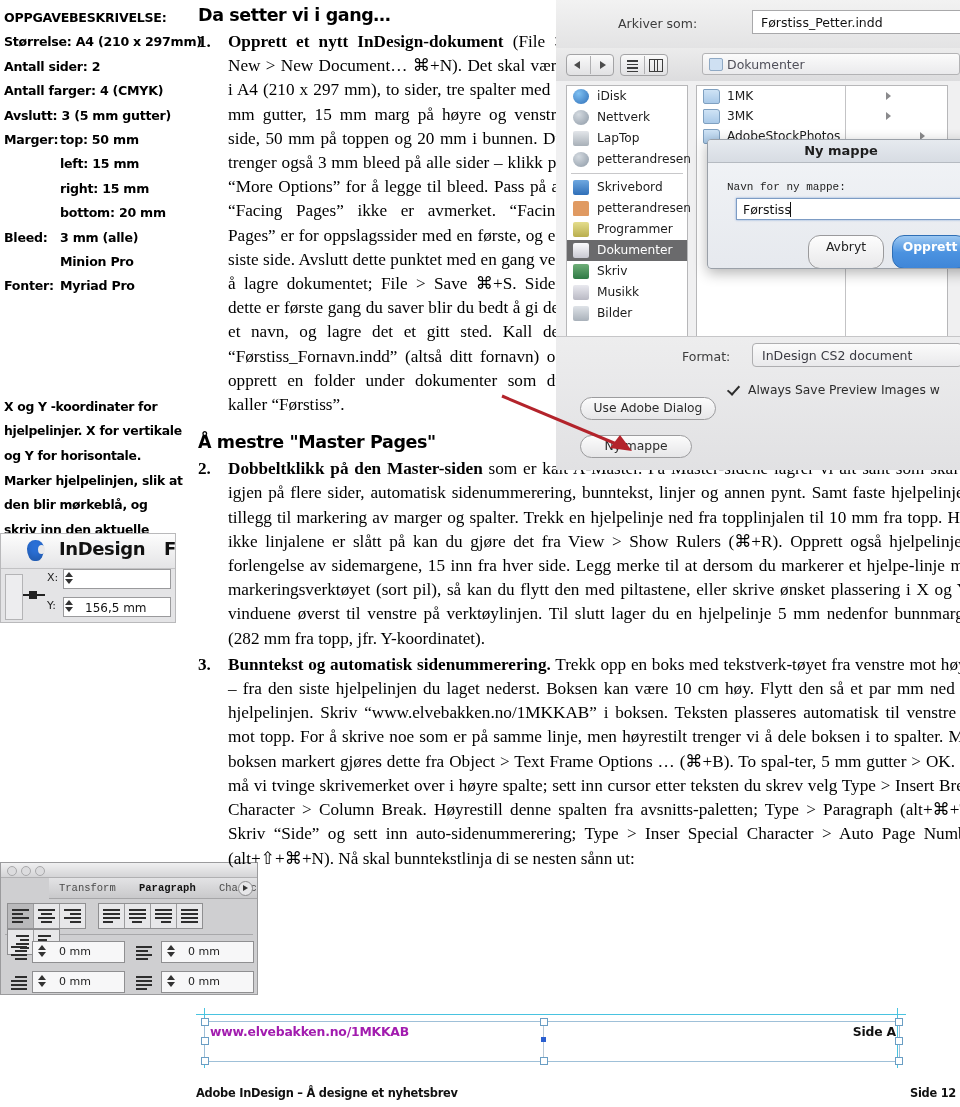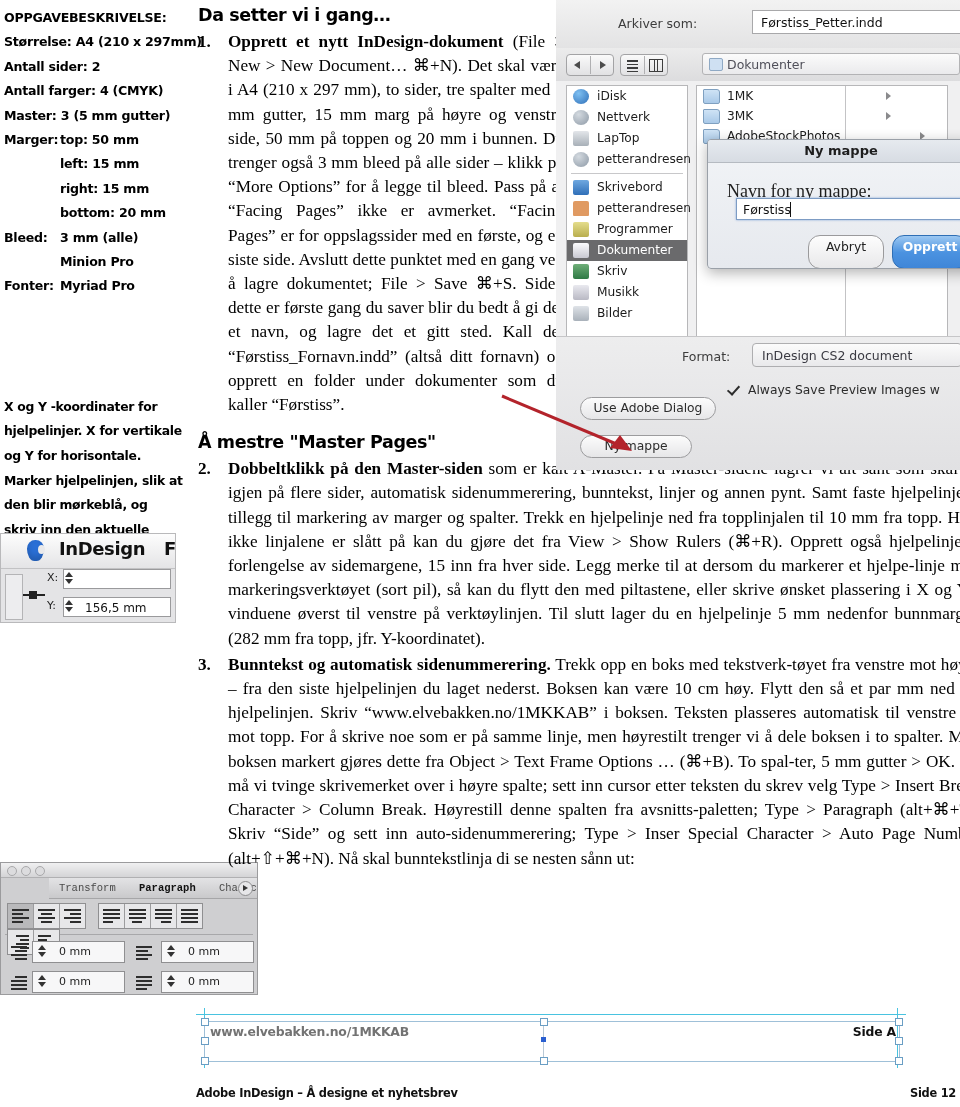--- a/index.html
+++ b/index.html
@@ -268,22 +268,22 @@
     position:absolute;left:151px;top:139px;width:268px;height:130px;
     background:linear-gradient(180deg,#f2f4f7 0%,#e6e9ee 100%);
     border:1px solid #9aa0a8;border-radius:4px;box-shadow:0 4px 14px rgba(0,0,0,.30);
     box-sizing:border-box;overflow:hidden;
   }
   .nysheet .ttl{
     height:22px;line-height:22px;text-align:center;font-size:13px;font-weight:bold;
     color:#1d1d1d;font-family:"DejaVu Sans",sans-serif;
     background:linear-gradient(180deg,#e6eaef,#d7dce3);border-bottom:1px solid #b5bac1;
   }
-  .nysheet .lab{position:absolute;left:19px;top:41px;font-size:18px;color:#1d1d1d;
-    font-family:Liberation Serif, serif;}
+  .nysheet .lab{position:absolute;left:19px;top:41px;font-size:11px;color:#1d1d1d;
+    font-family:Liberation Mono, monospace;}
   .nysheet .inp{
     position:absolute;left:28px;top:58px;width:230px;height:22px;background:#fff;
     border:1px solid #7d9cc4;box-shadow:0 0 2px rgba(90,140,210,.7);box-sizing:border-box;
   }
   .nysheet .inp span{position:absolute;left:6px;top:3px;font-size:12.5px;color:#111;
     font-family:"DejaVu Sans",sans-serif;}
   .nysheet .inp .caret{position:absolute;left:53px;top:3px;width:1px;height:15px;background:#111;}
   .nysheet .btn{
     position:absolute;top:95px;height:34px;border-radius:12px;box-sizing:border-box;
     font-size:12.4px;font-family:"DejaVu Sans",sans-serif;text-align:center;line-height:21px;
@@ -299,21 +299,21 @@
 
   
   .framemock{position:absolute;left:196px;top:1008px;width:710px;height:60px;}
   .guide{position:absolute;background:#49c3e0;height:1px;left:0;right:0;}
   .vguide{position:absolute;background:#49c3e0;width:1px;top:0;bottom:0;}
   .tframe{position:absolute;left:8px;top:13px;width:694px;height:39px;border:1px solid #9fc0d8;}
   .tfsplit{position:absolute;left:347px;top:13px;width:1px;height:39px;background:#b9c9d6;}
   .handle{position:absolute;width:6px;height:6px;background:#fff;border:1px solid #6a9ec4;}
   .hdl-fill{position:absolute;width:5px;height:5px;background:#2a5fd0;}
   .ftxt-left{position:absolute;left:14px;top:16px;font-size:12.4px;font-family:"DejaVu Sans",sans-serif;
-    font-weight:bold;color:#737373;letter-spacing:-0.2px;}
+    font-weight:bold;color:#a21caf;letter-spacing:-0.2px;}
   .ftxt-right{position:absolute;right:10px;top:16px;font-size:12.4px;font-family:"DejaVu Sans",sans-serif;
     font-weight:bold;color:#111;letter-spacing:-0.2px;}
 
   .footer{position:absolute;left:196px;top:1086px;width:760px;height:16px;}
   .footer .l{position:absolute;left:0;top:0;font-size:11.4px;font-weight:bold;
     font-family:"DejaVu Sans",sans-serif;letter-spacing:-0.25px;color:#111;}
   .footer .r{position:absolute;right:0;top:0;font-size:11.4px;font-weight:bold;
     font-family:"DejaVu Sans",sans-serif;letter-spacing:-0.25px;color:#111;}
 </style>
 </head>
@@ -330,21 +330,21 @@
     </div>
     <div class="spec-line">
       <span>Antall sider:</span>
       <span>2</span>
     </div>
     <div class="spec-line">
       <span>Antall farger:</span>
       <span>4 (CMYK)</span>
     </div>
     <div class="spec-line">
-      <span>Master:</span>
+      <span>Avslutt:</span>
       <span>3 (5 mm gutter)</span>
     </div>
 
     <div class="spec-line spec-row">
       <span class="k">Marger:</span>
       <span class="v">top: 50 mm</span>
     </div>
     <div class="spec-line spec-indent">left: 15 mm</div>
     <div class="spec-line spec-indent">right: 15 mm</div>
     <div class="spec-line spec-indent">bottom: 20 mm</div>

